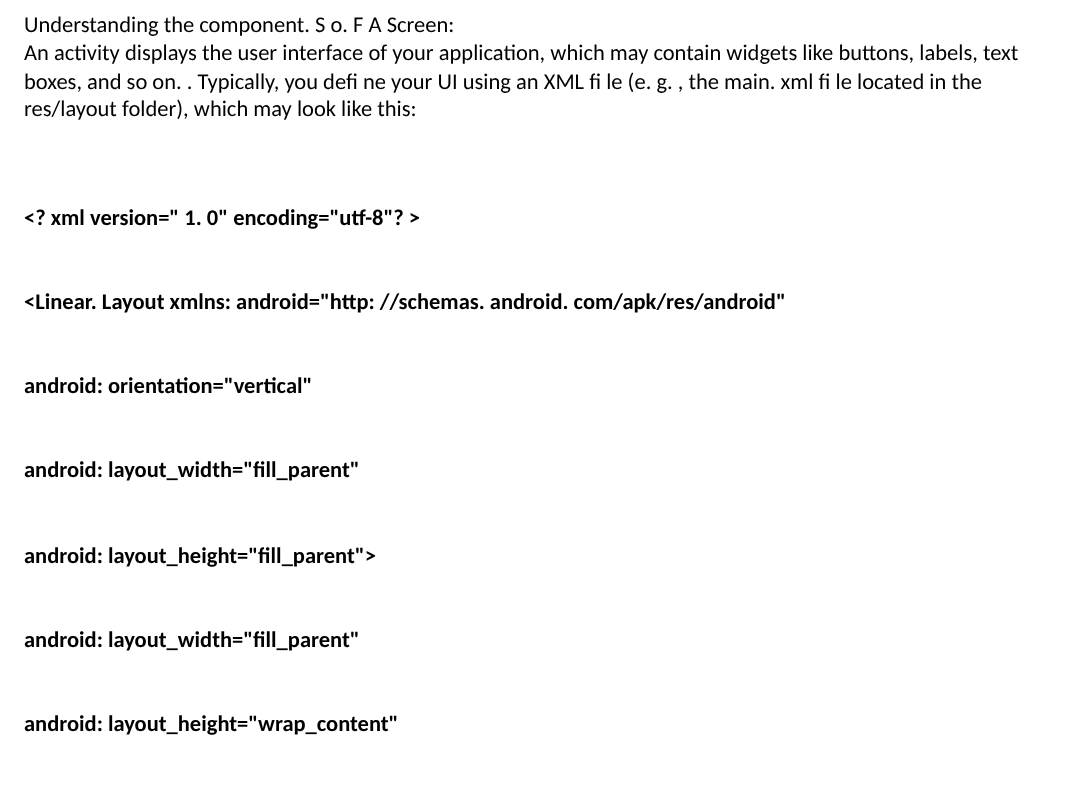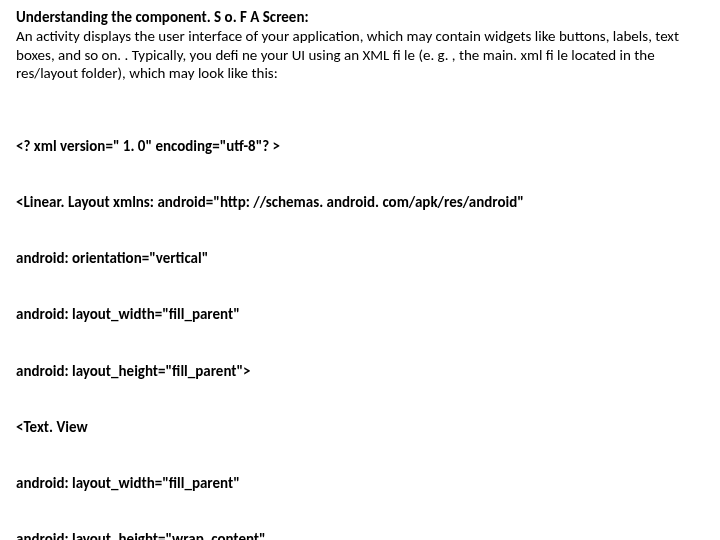--- a/index.html
+++ b/index.html
@@ -11,21 +11,21 @@
     font-family: Calibri, "Segoe UI", Arial, sans-serif;
     font-size: 15px;
     line-height: 1.25;
     color: #000000;
   }
   .page {
     padding: 8px 10px 10px 16px;
     box-sizing: border-box;
   }
   .heading {
-    font-weight: 700;
+    font-weight: 400;
   }
   .para {
     margin: 0 0 16px 0;
   }
   .italic {
   }
   .code-block {
     font-weight: 700;
     white-space: pre-wrap;
   }
@@ -43,20 +43,19 @@
   <p class="para">
     <span>An </span><span class="italic">activity</span><span> displays the user interface of your application, which may contain widgets like buttons, labels, text boxes, and so on. . Typically, you defi ne your UI using an XML fi le (e. g. , the main. xml fi le located in the res/layout folder), which may look like this:</span>
   </p>
 
   <div class="code-block">
     <span class="code-line">&lt;? xml version=" 1. 0" encoding="utf-8"? &gt;</span>
     <span class="code-line">&lt;Linear. Layout xmlns: android="http: //schemas. android. com/apk/res/android"</span>
     <span class="code-line">android: orientation="vertical"</span>
     <span class="code-line">android: layout_width="fill_parent"</span>
     <span class="code-line">android: layout_height="fill_parent"&gt;</span>
-    <span class="code-line">&lt;Text. View</span>
     <span class="code-line">android: layout_width="fill_parent"</span>
     <span class="code-line">android: layout_height="wrap_content"</span>
     
     
   </div>
 
 </div>
 
 </body></html>

